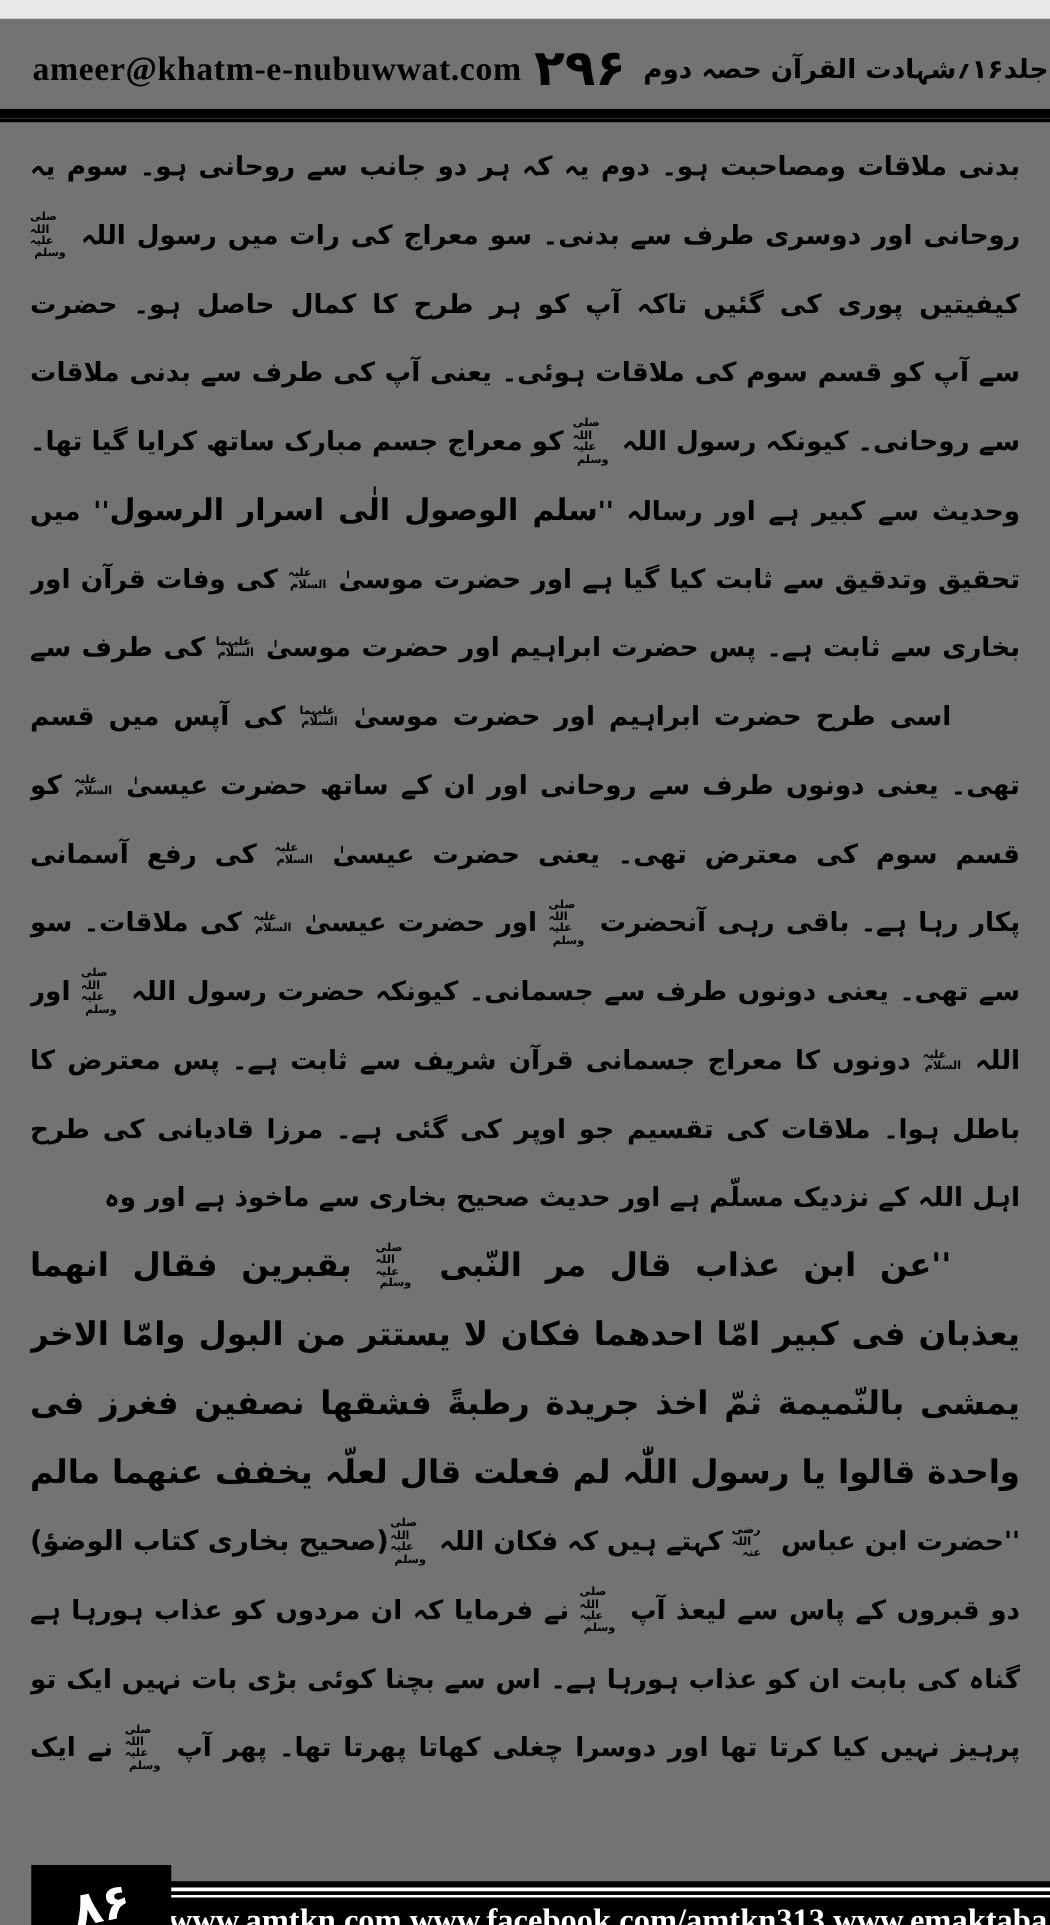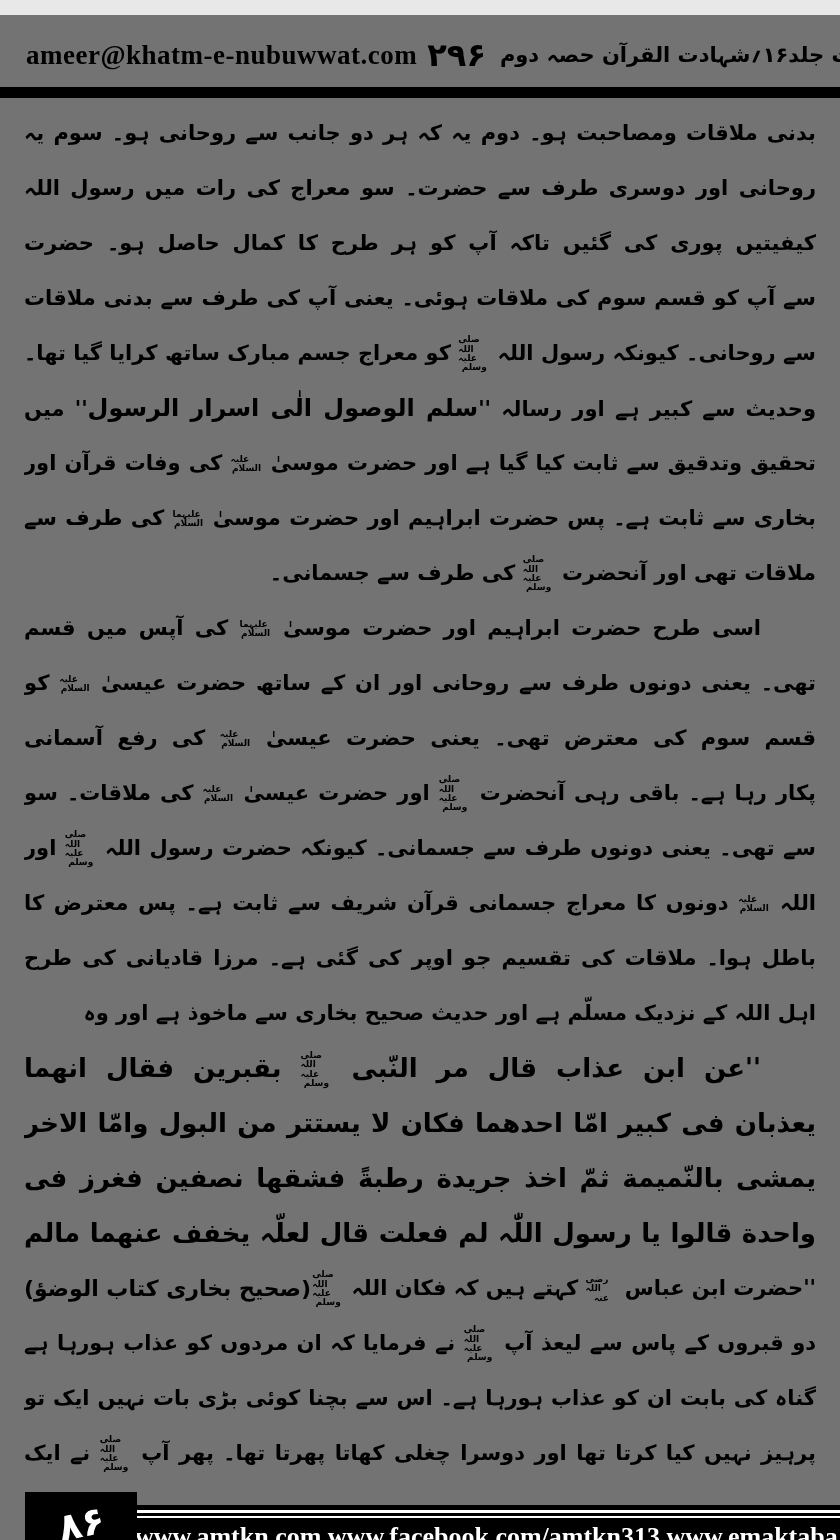--- a/index.html
+++ b/index.html
@@ -22,21 +22,21 @@
     height:66px;
   }
   .header-email {
     font-family:"Liberation Serif", serif;
     font-weight:bold;
     font-size:27px;
     letter-spacing:0.5px;
     white-space:nowrap;
   }
   .header-page-number {
-    font-size:32px;
+    font-size:40px;
     font-weight:bold;
     direction:rtl;
     padding:0 10px;
     white-space:nowrap;
   }
   .header-title {
     direction:rtl;
     font-size:21px;
     font-weight:bold;
     text-align:right;
@@ -138,28 +138,27 @@
   <div class="header">
     <span class="header-email">ameer@khatm-e-nubuwwat.com</span>
     <span class="header-page-number">۲۹۶</span>
     <span class="header-title">محاسبہ قادیانیت جلد۱۶؍شہادت القرآن حصہ دوم</span>
   </div>
 
   <div class="rule"></div>
 
   <div class="page-body">
       <div class="line"><span>بدنی ملاقات ومصاحبت ہو۔ دوم یہ کہ ہر دو جانب سے روحانی ہو۔ سوم یہ کہ ایک طرف سے</span></div>
-      <div class="line"><span>روحانی اور دوسری طرف سے حضرت۔ سو معراج کی رات میں رسول اللہ </span><span class="hn">صلی اللہ علیہ وسلم</span></div>
+      <div class="line"><span>روحانی اور دوسری طرف سے بدنی۔ سو معراج کی رات میں رسول اللہ </span><span class="hn">صلی اللہ علیہ وسلم</span></div>
       <div class="line"><span>کیفیتیں پوری کی گئیں تاکہ آپ کو ہر طرح کا کمال حاصل ہو۔ حضرت ابراہیم اور موسیٰ </span></div>
       <div class="line"><span>سے آپ کو قسم سوم کی ملاقات ہوئی۔ یعنی آپ کی طرف سے بدنی ملاقات تھی اور ان کی طرف</span></div>
       <div class="line"><span>سے روحانی۔ کیونکہ رسول اللہ </span><span class="hn">صلی اللہ علیہ وسلم</span><span> کو معراج جسم مبارک ساتھ کرایا گیا تھا۔ جیسا کہ قرآن</span></div>
       <div class="line"><span>وحدیث سے کبیر ہے اور رسالہ ''</span><span class="naskh-inline">سلم الوصول الٰی اسرار الرسول</span><span>'' میں بڑی</span></div>
       <div class="line"><span>تحقیق وتدقیق سے ثابت کیا گیا ہے اور حضرت موسیٰ </span><span class="hn">علیہ السلام</span><span> کی وفات قرآن اور حدیث صحیح</span></div>
       <div class="line"><span>بخاری سے ثابت ہے۔ پس حضرت ابراہیم اور حضرت موسیٰ </span><span class="hn">علیہما السلام</span><span> کی طرف سے روحانی</span></div>
-      <div class="line end"><span>ملاقات تھی اور آنحضرت </span><span class="hn">صلی اللہ علیہ وسلم</span><span> کی طرف سے جسمانی۔</span></div>
       <div class="line indent"><span>اسی طرح حضرت ابراہیم اور حضرت موسیٰ </span><span class="hn">علیہما السلام</span><span> کی آپس میں قسم دوم کی ملاقات</span></div>
       <div class="line"><span>تھی۔ یعنی دونوں طرف سے روحانی اور ان کے ساتھ حضرت عیسیٰ </span><span class="hn">علیہ السلام</span><span> کو نبی </span></div>
       <div class="line"><span>قسم سوم کی معترض تھی۔ یعنی حضرت عیسیٰ </span><span class="hn">علیہ السلام</span><span> کی رفع آسمانی جسمانی قرآنی شہادت سے</span></div>
       <div class="line"><span>پکار رہا ہے۔ باقی رہی آنحضرت </span><span class="hn">صلی اللہ علیہ وسلم</span><span> اور حضرت عیسیٰ </span><span class="hn">علیہ السلام</span><span> کی ملاقات۔ سو یہ قسم اوّل میں</span></div>
       <div class="line"><span>سے تھی۔ یعنی دونوں طرف سے جسمانی۔ کیونکہ حضرت رسول اللہ </span><span class="hn">صلی اللہ علیہ وسلم</span><span> اور حضرت روح</span></div>
       <div class="line"><span>اللہ </span><span class="hn">علیہ السلام</span><span> دونوں کا معراج جسمانی قرآن شریف سے ثابت ہے۔ پس معترض کا اعتراض</span></div>
       <div class="line"><span>باطل ہوا۔ ملاقات کی تقسیم جو اوپر کی گئی ہے۔ مرزا قادیانی کی طرح ازخود نہیں بتائی گئی بلکہ</span></div>
       <div class="line end"><span>اہل اللہ کے نزدیک مسلّم ہے اور حدیث صحیح بخاری سے ماخوذ ہے اور وہ حدیث یہ ہے:</span></div>
       <div class="line arabic indent"><span>''عن ابن عذاب قال مر النّبی </span><span class="hn">صلی اللہ علیہ وسلم</span><span> بقبرین فقال انھما لیعذّبان وما</span></div>
       <div class="line arabic"><span>یعذبان فی کبیر امّا احدھما فکان لا یستتر من البول وامّا الاخر فکان</span></div>

